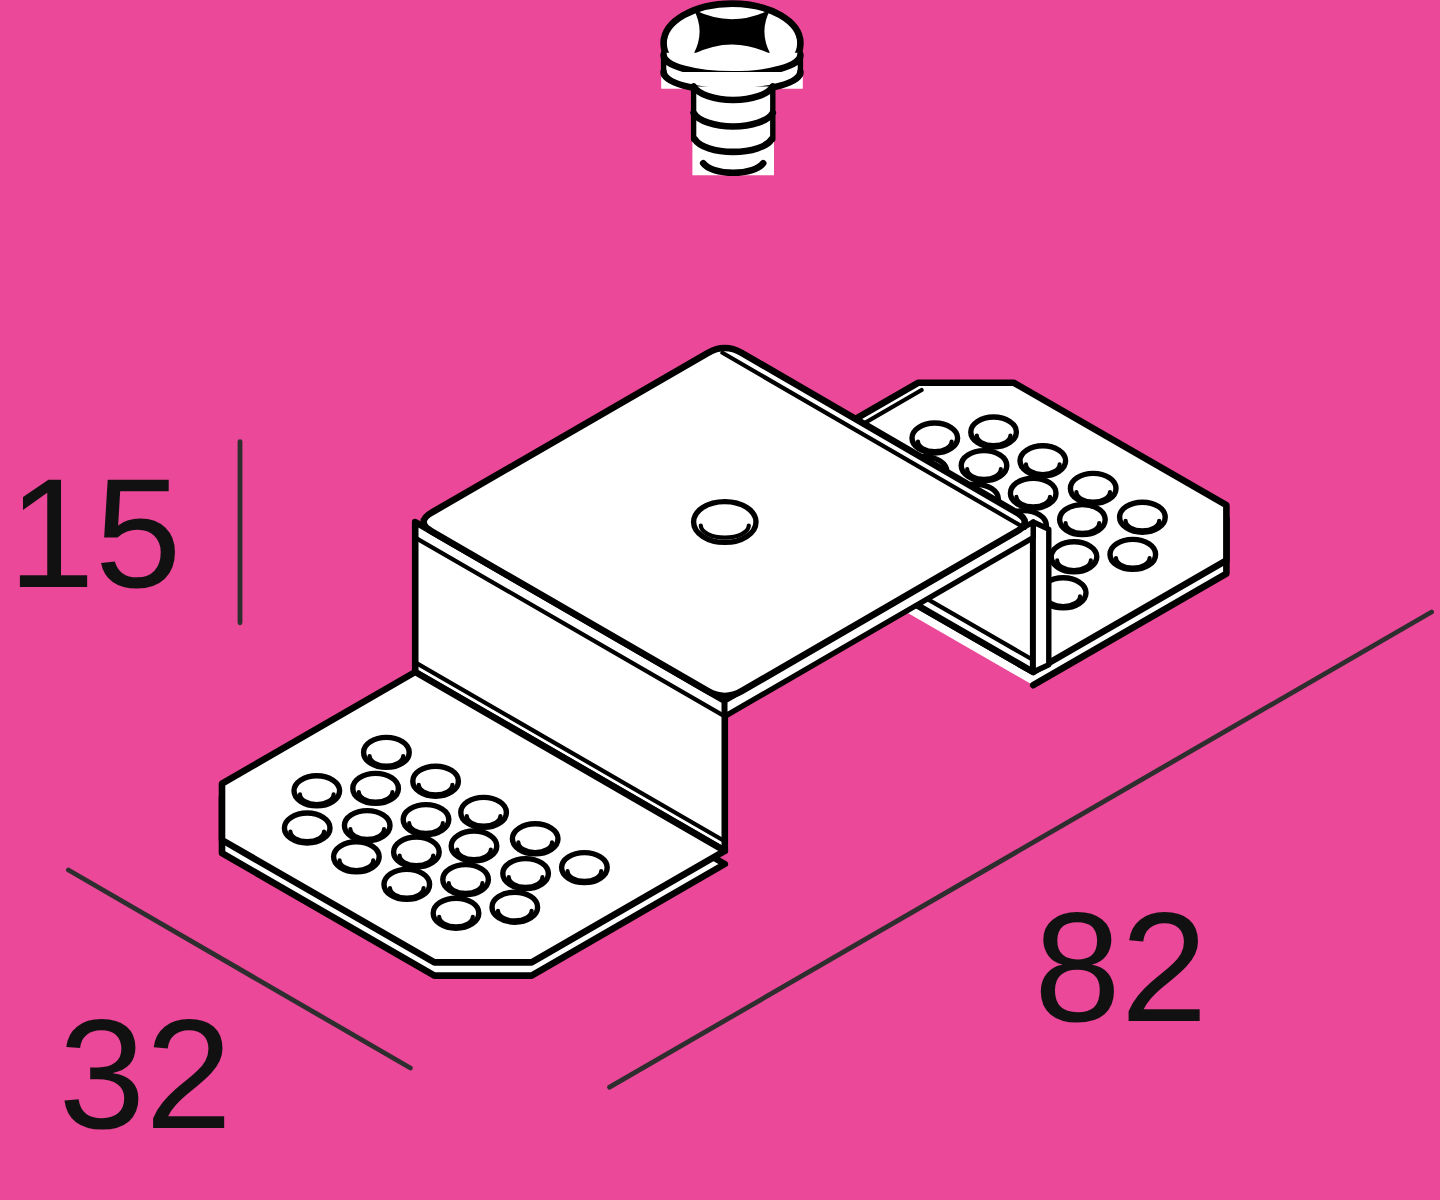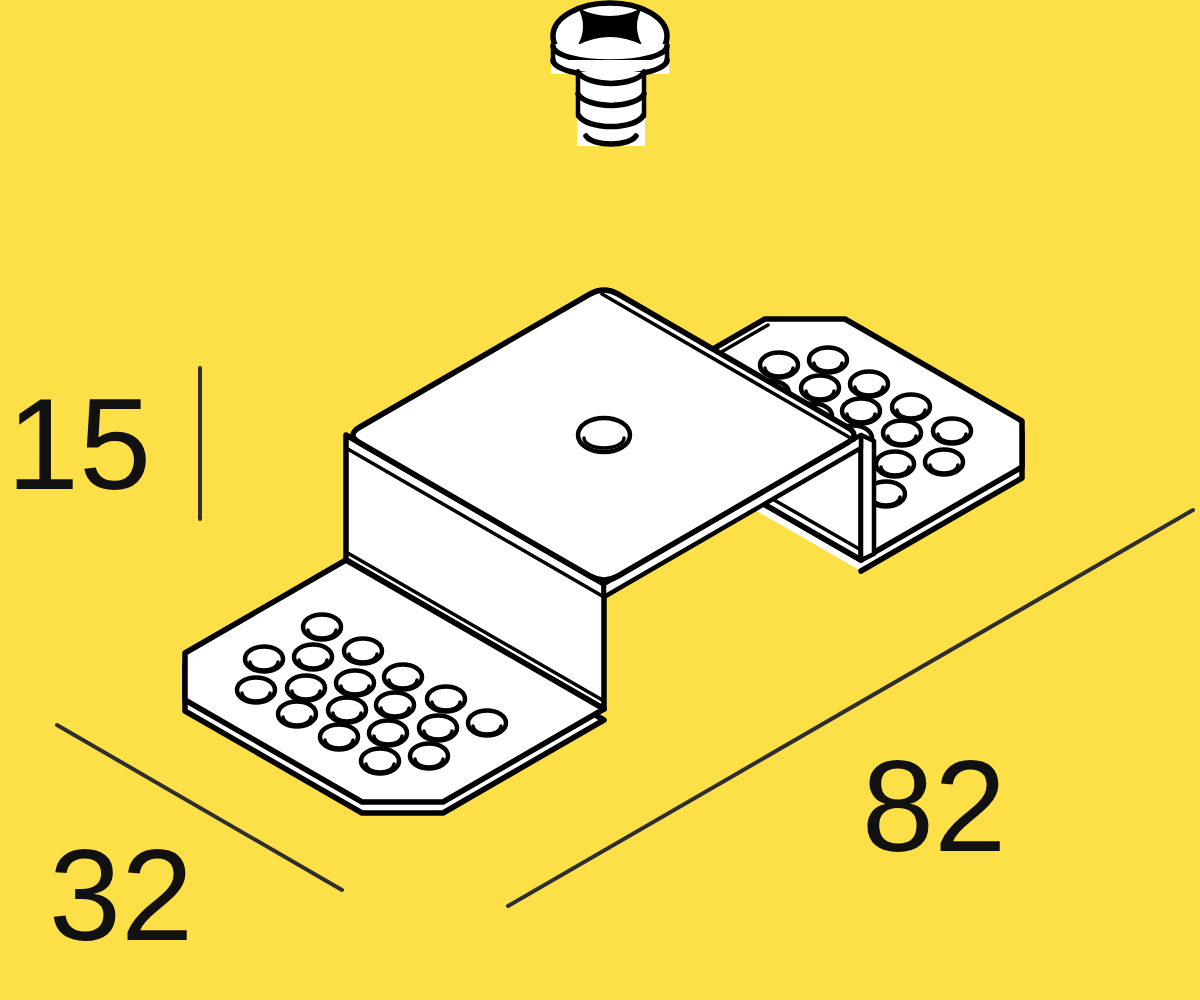--- a/index.html
+++ b/index.html
@@ -1,20 +1,20 @@
 <!DOCTYPE html>
 <html><head>
 <meta charset="utf-8">
 <style>
   html, body { margin: 0; padding: 0; background: #ffffff; }
   .canvas {
     position: relative;
     width: 1200px;
     height: 1000px;
-    background: #fde047;
+    background: #ec4899;
     overflow: hidden;
     font-family: "Liberation Sans", sans-serif;
   }
   svg { display: block; }
   .outline      { fill: #ffffff; stroke: #000000; stroke-width: 5.5; stroke-linejoin: round; stroke-linecap: round; }
   .outline-lt   { fill: #ffffff; stroke: #000000; stroke-width: 4.5; stroke-linejoin: round; stroke-linecap: round; }
   .edge         { fill: none;    stroke: #000000; stroke-width: 5.5; stroke-linejoin: round; stroke-linecap: round; }
   .inner-line   { fill: none;    stroke: #000000; stroke-width: 3.5; stroke-linecap: round; }
   .fill-only    { fill: #ffffff; stroke: none; }
   .hole         { fill: #ffffff; stroke: #000000; stroke-width: 4.5; }

